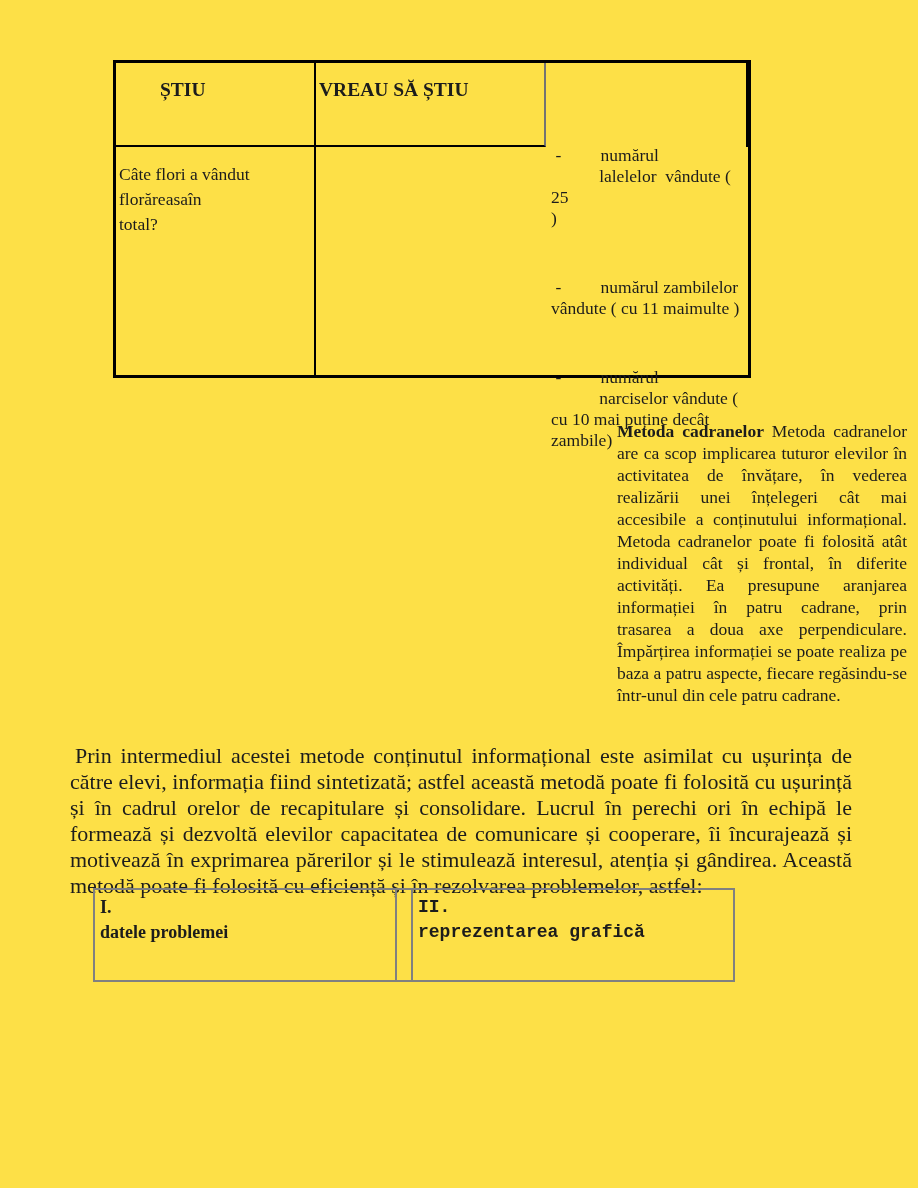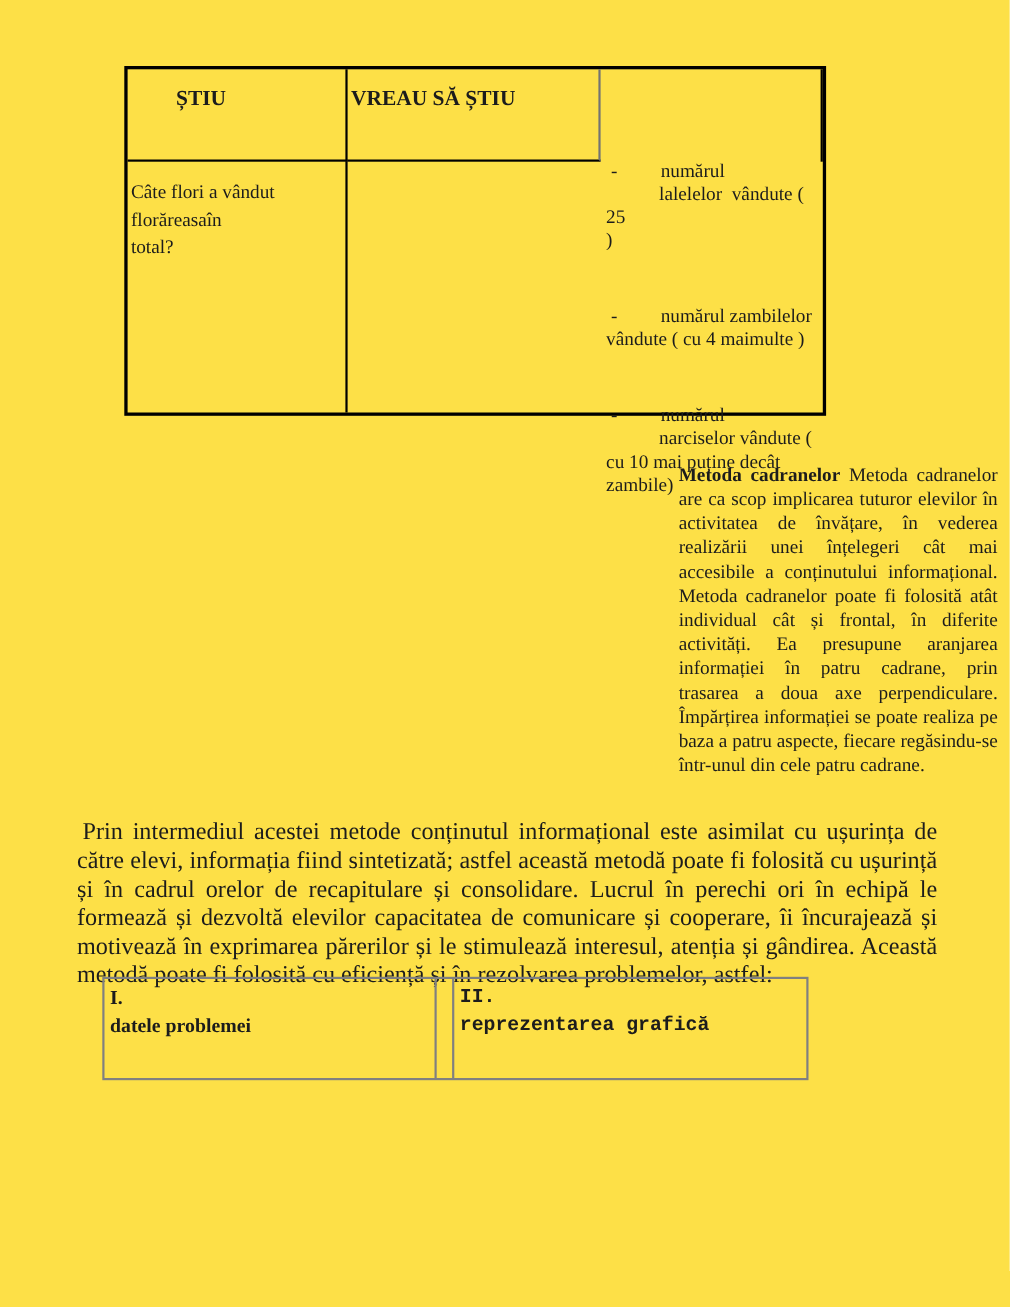--- a/index.html
+++ b/index.html
@@ -56,21 +56,21 @@
 
   <div class="t1">
     <div class="hc hc1">ȘTIU</div>
     <div class="hc hc2">VREAU SĂ ȘTIU</div>
 
     <div class="bc bc1">
       <div class="li"> -         numărul
            lalelelor  vândute ( 25
 )</div>
       <div class="li"> -         numărul zambilelor
-vândute ( cu 4 maimulte )</div>
+vândute ( cu 11 maimulte )</div>
       <div class="li"> -         numărul
            narciselor vândute (
 cu 10 mai puține decât
 zambile)</div>
     </div>
     <div class="bc bc2">Câte flori a vândut florăreasaîn
 total?</div>
   </div>
 
   <div class="metoda">

